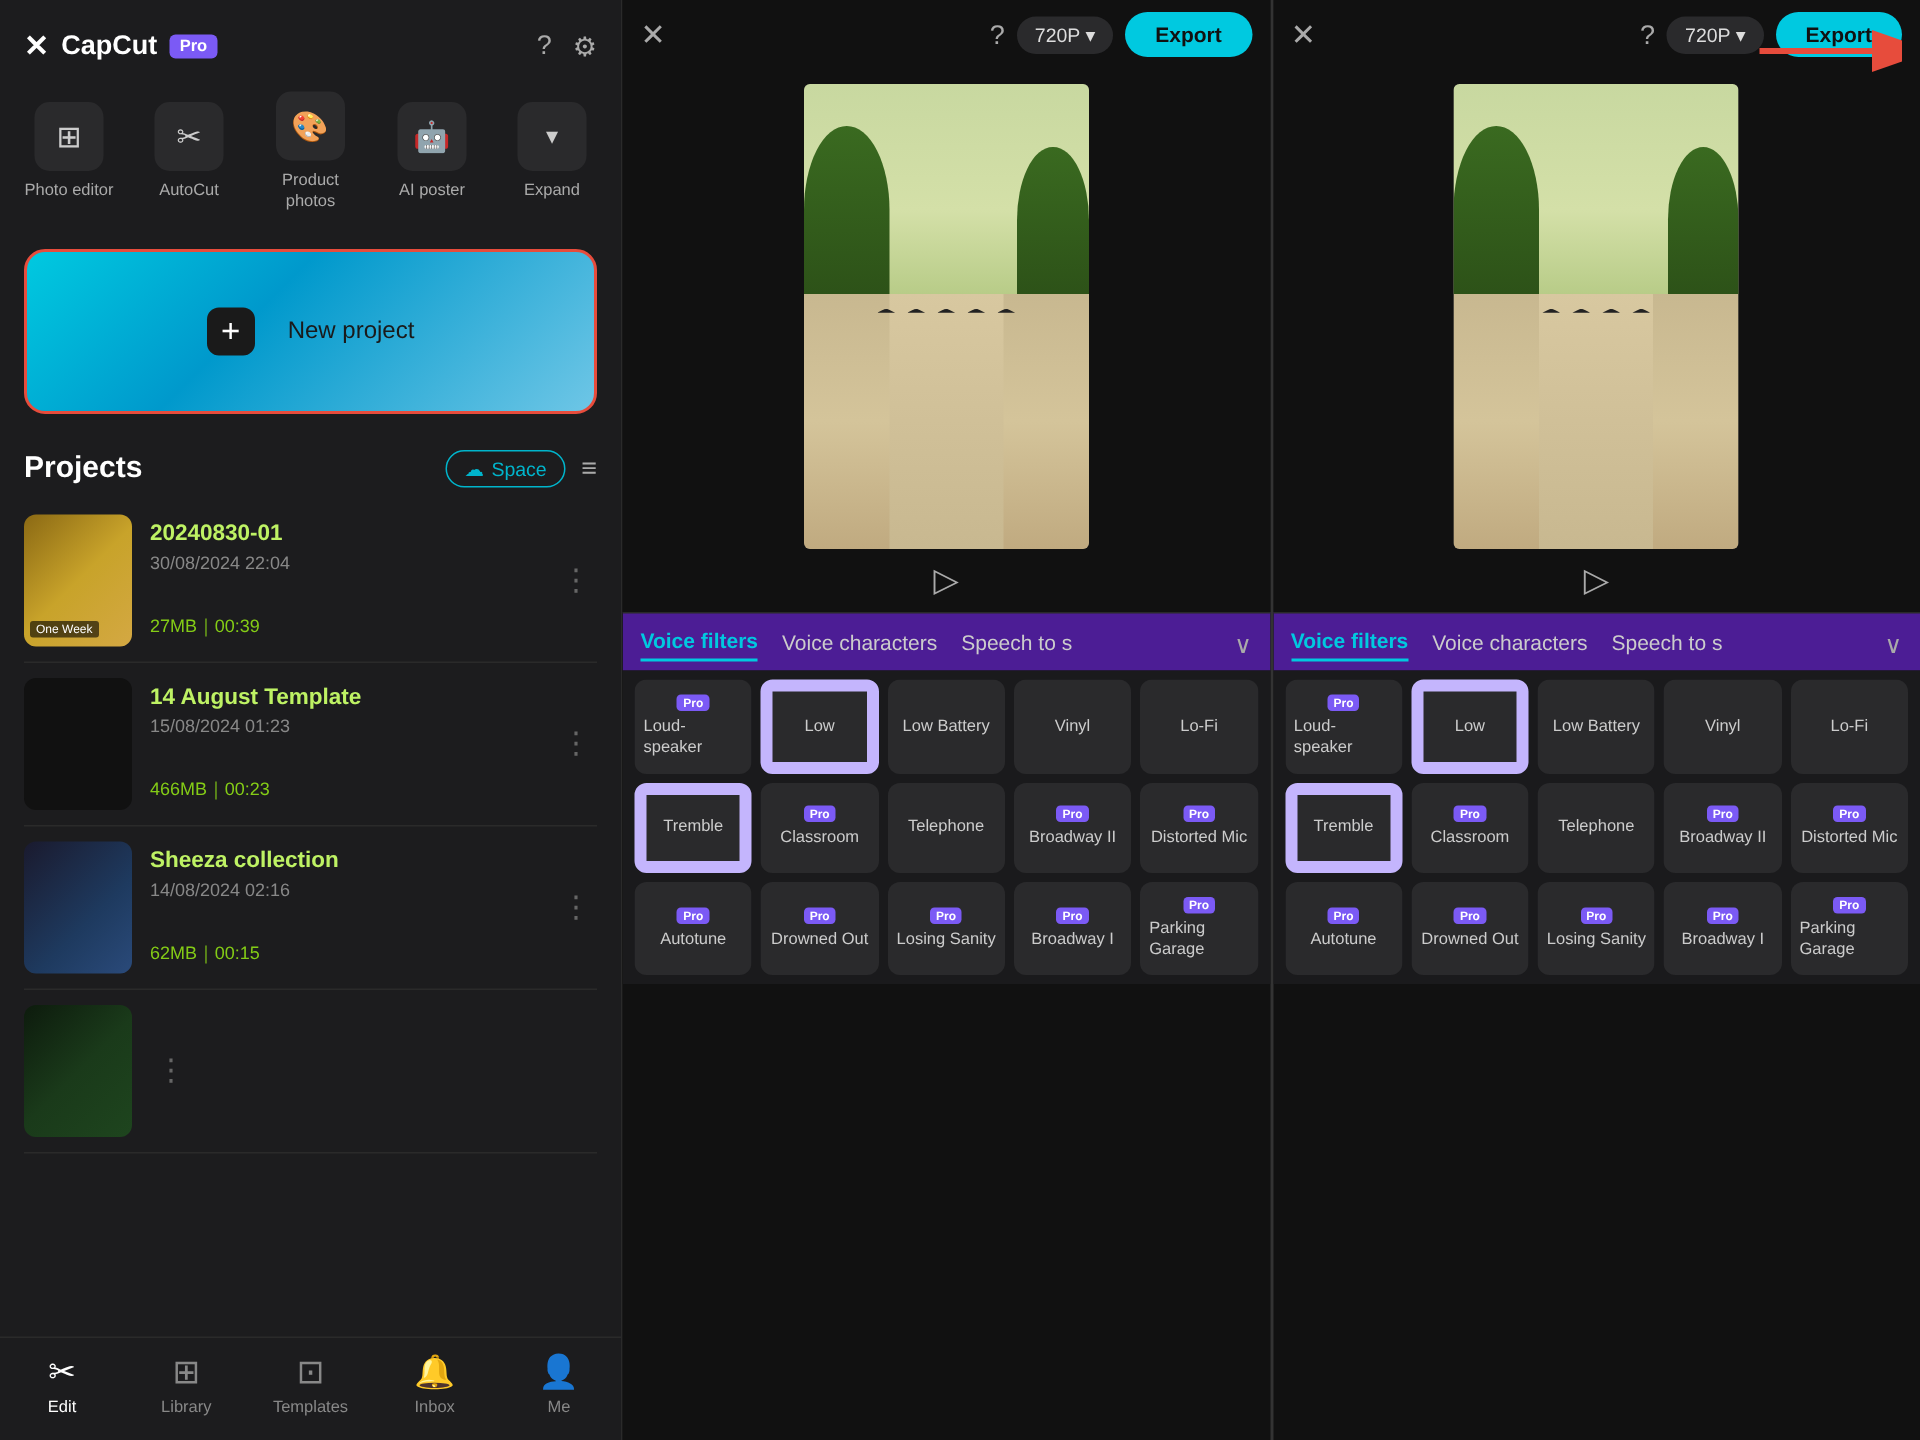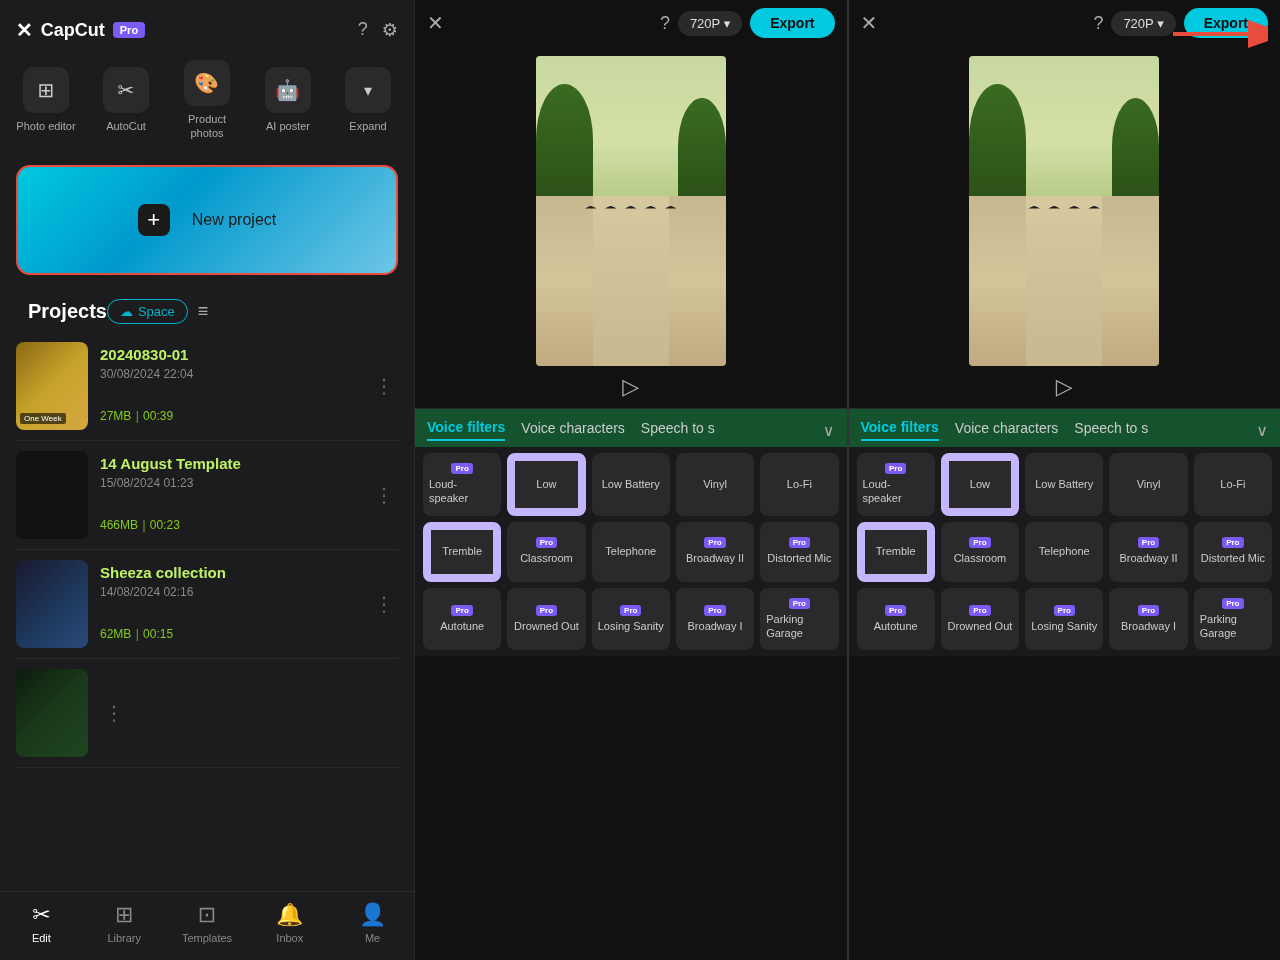--- a/index.html
+++ b/index.html
@@ -134,21 +134,22 @@
       font-size: 16px;
       font-weight: 400;
       color: #1a1a1a;
       margin-left: 12px;
     }
 
     
     .projects-header {
       display: flex;
       align-items: center;
-      padding: 14px 28px 8px;
+      justify-content: space-between;
+      padding: 14px 16px 8px;
     }
     .projects-title {
       font-size: 20px;
       font-weight: 700;
       color: #fff;
     }
     .projects-actions {
       display: flex;
       align-items: center;
       gap: 10px;
@@ -378,21 +379,21 @@
       cursor: pointer;
       background: none;
       border: none;
     }
 
     
     .voice-filters-bar {
       display: flex;
       align-items: center;
       padding: 10px 12px 6px;
-      background: #14532d;
+      background: #4c1d95;
       gap: 16px;
       border-top: 1px solid #2a2a2a;
     }
     .vf-tab {
       font-size: 14px;
       color: #ccc;
       cursor: pointer;
       padding-bottom: 4px;
     }
     .vf-tab.active {

